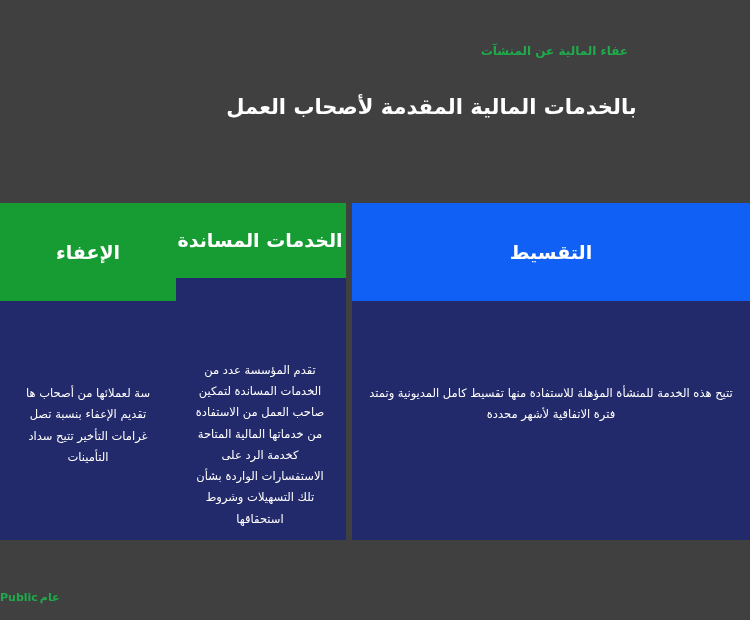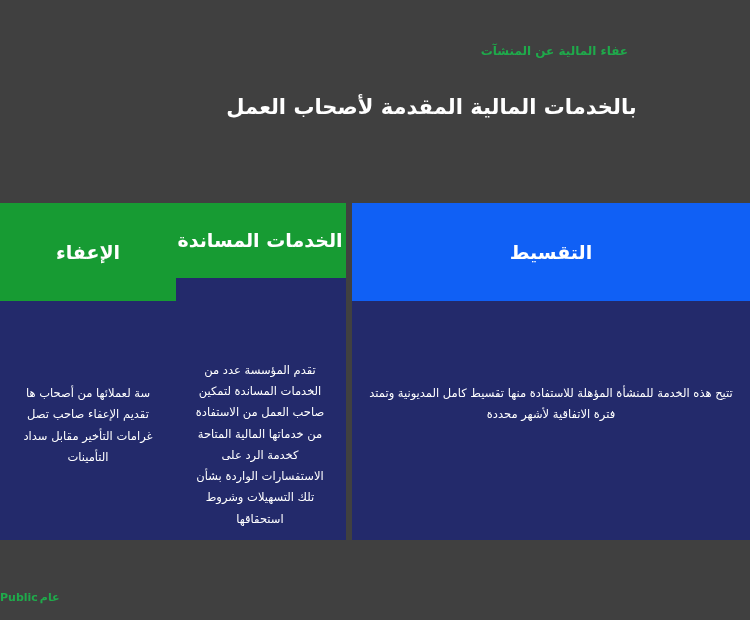--- a/index.html
+++ b/index.html
@@ -146,21 +146,21 @@
     <div class="col cut-left">
       <div class="col-head green">الخدمات المساندة</div>
       <div class="col-body">
         <p>تقدم المؤسسة عدد من الخدمات المساندة لتمكين صاحب العمل من الاستفادة من خدماتها المالية المتاحة كخدمة الرد على الاستفسارات الواردة بشأن تلك التسهيلات وشروط استحقاقها</p>
       </div>
     </div>
 
     <div class="col cut-right">
       <div class="col-head green">الإعفاء</div>
       <div class="col-body">
-        <p>سة لعملائها من أصحاب ها تقديم الإعفاء صاحب تصل غرامات التأخير مقابل سداد التأمينات</p>
+        <p>سة لعملائها من أصحاب ها تقديم الإعفاء بنسبة تصل غرامات التأخير تتيح سداد التأمينات</p>
       </div>
     </div>
 
   </div>
 
   <div class="footer">
     <span>عام</span><span class="sep"></span><span>Public</span>
   </div>
 
 </div>

